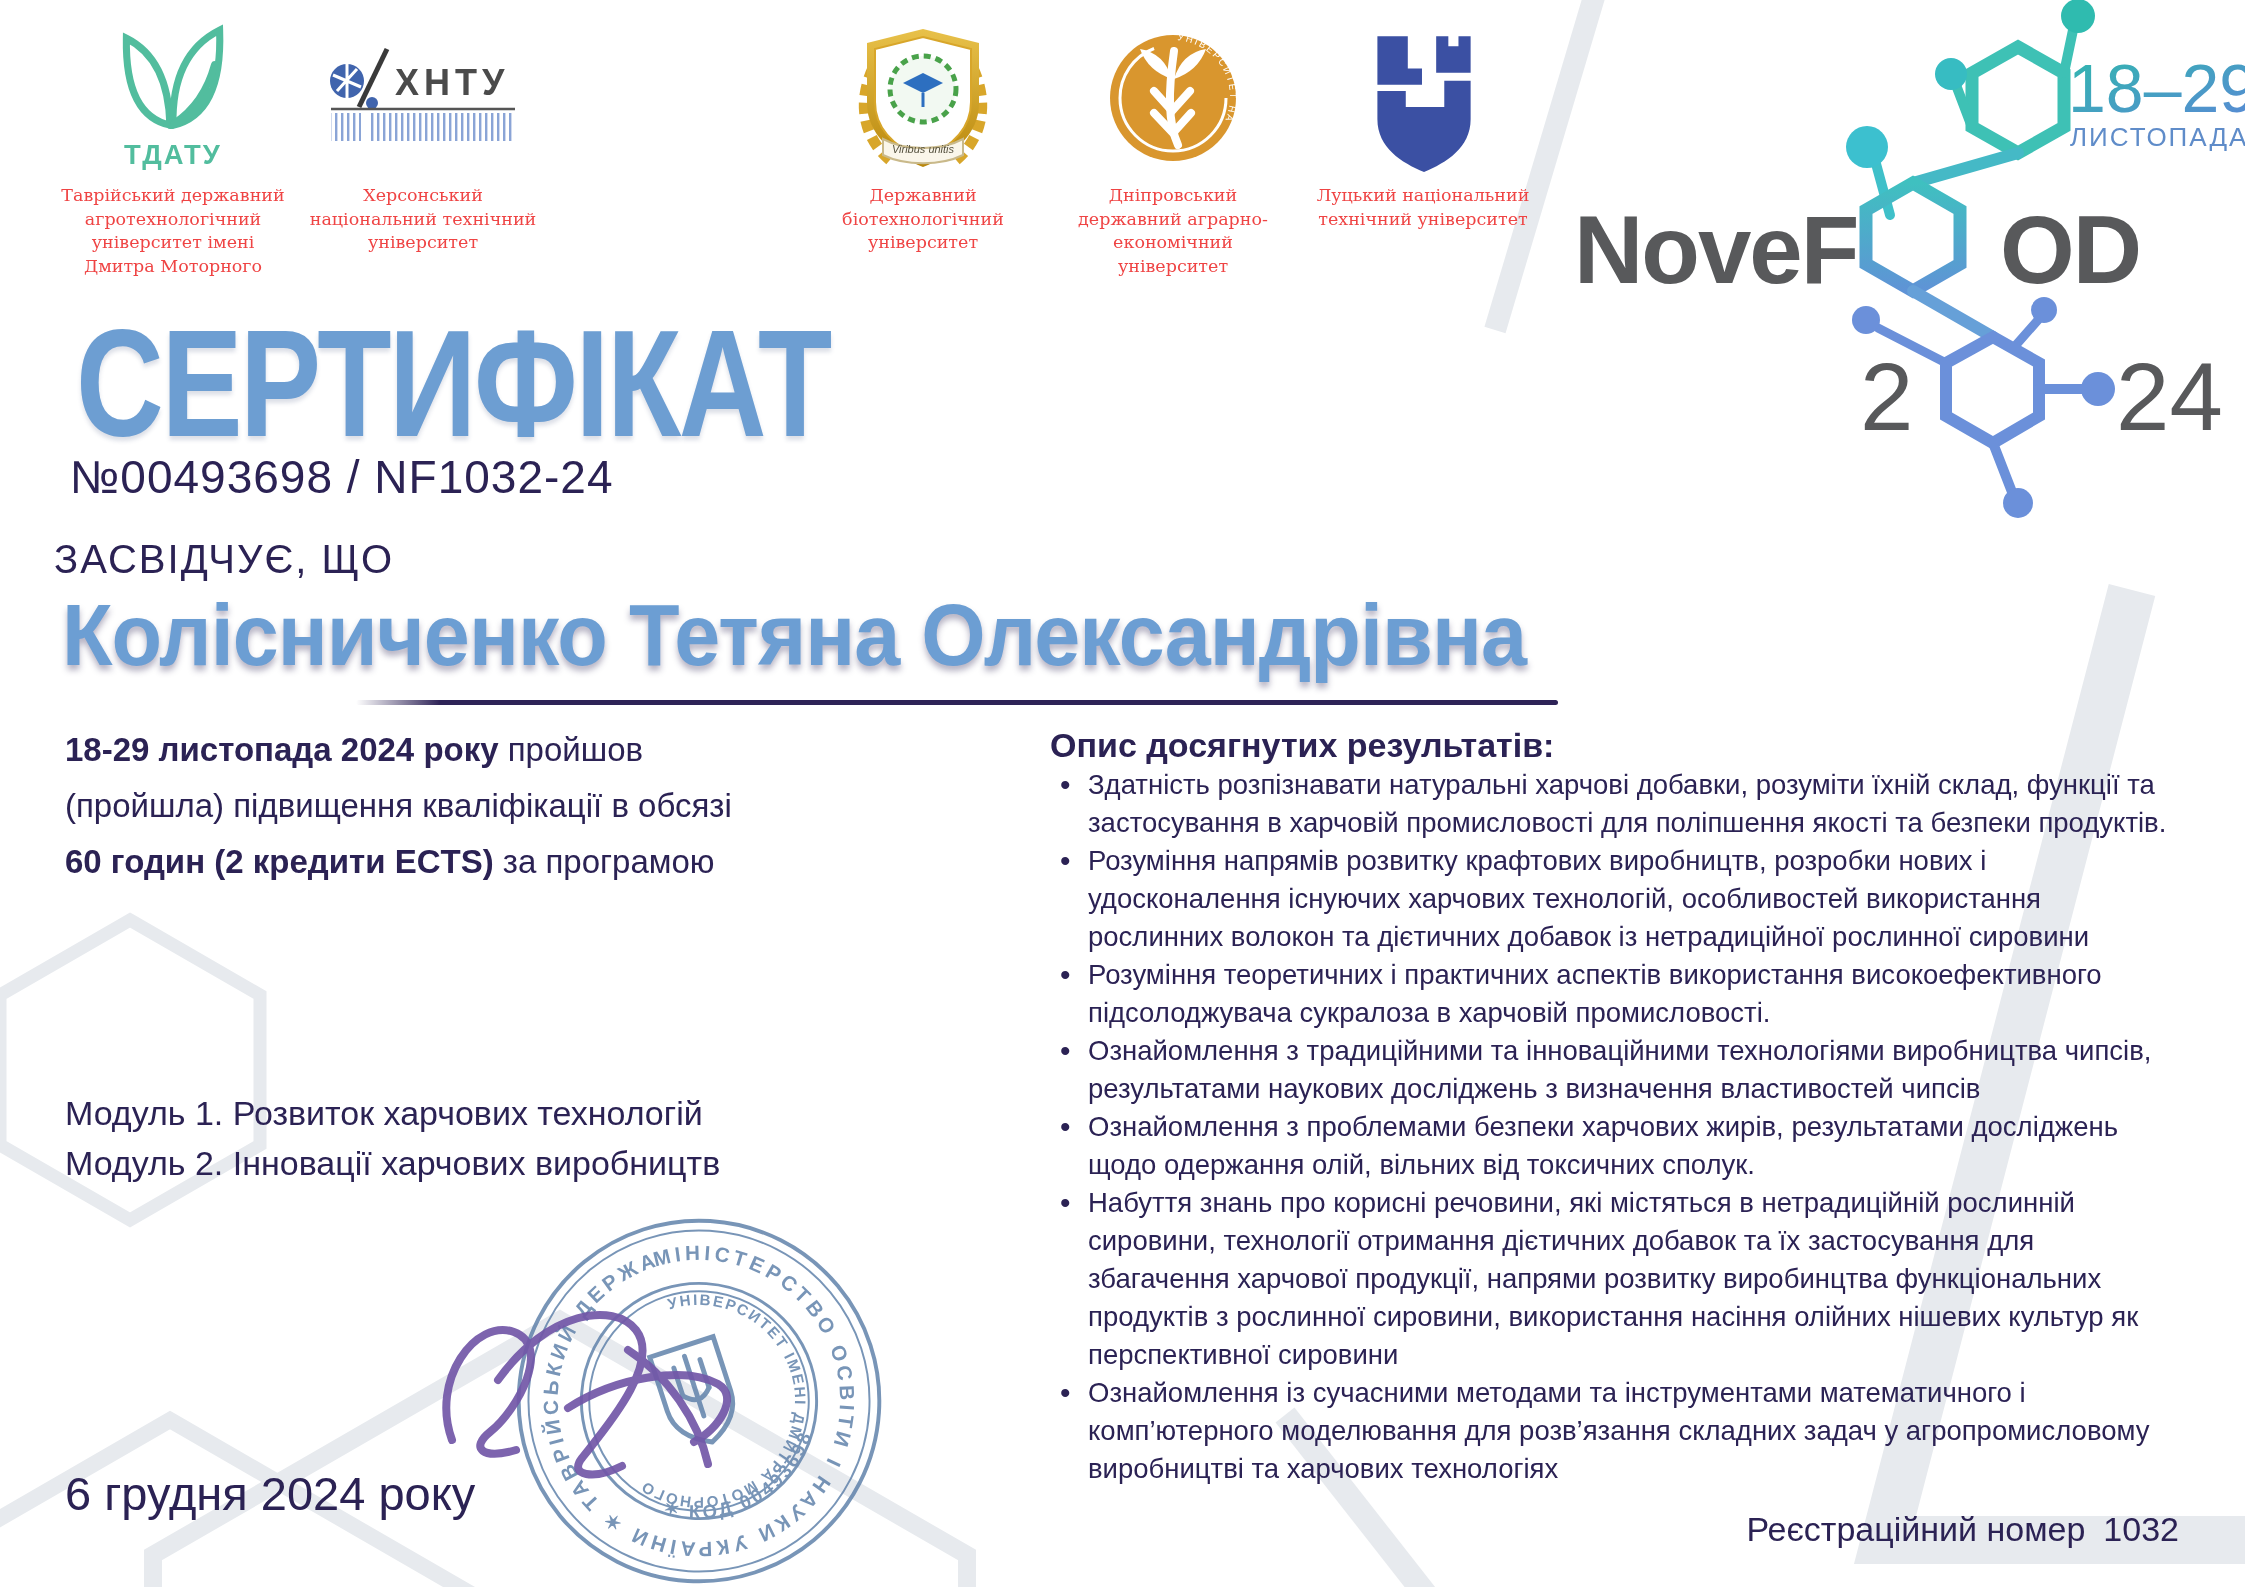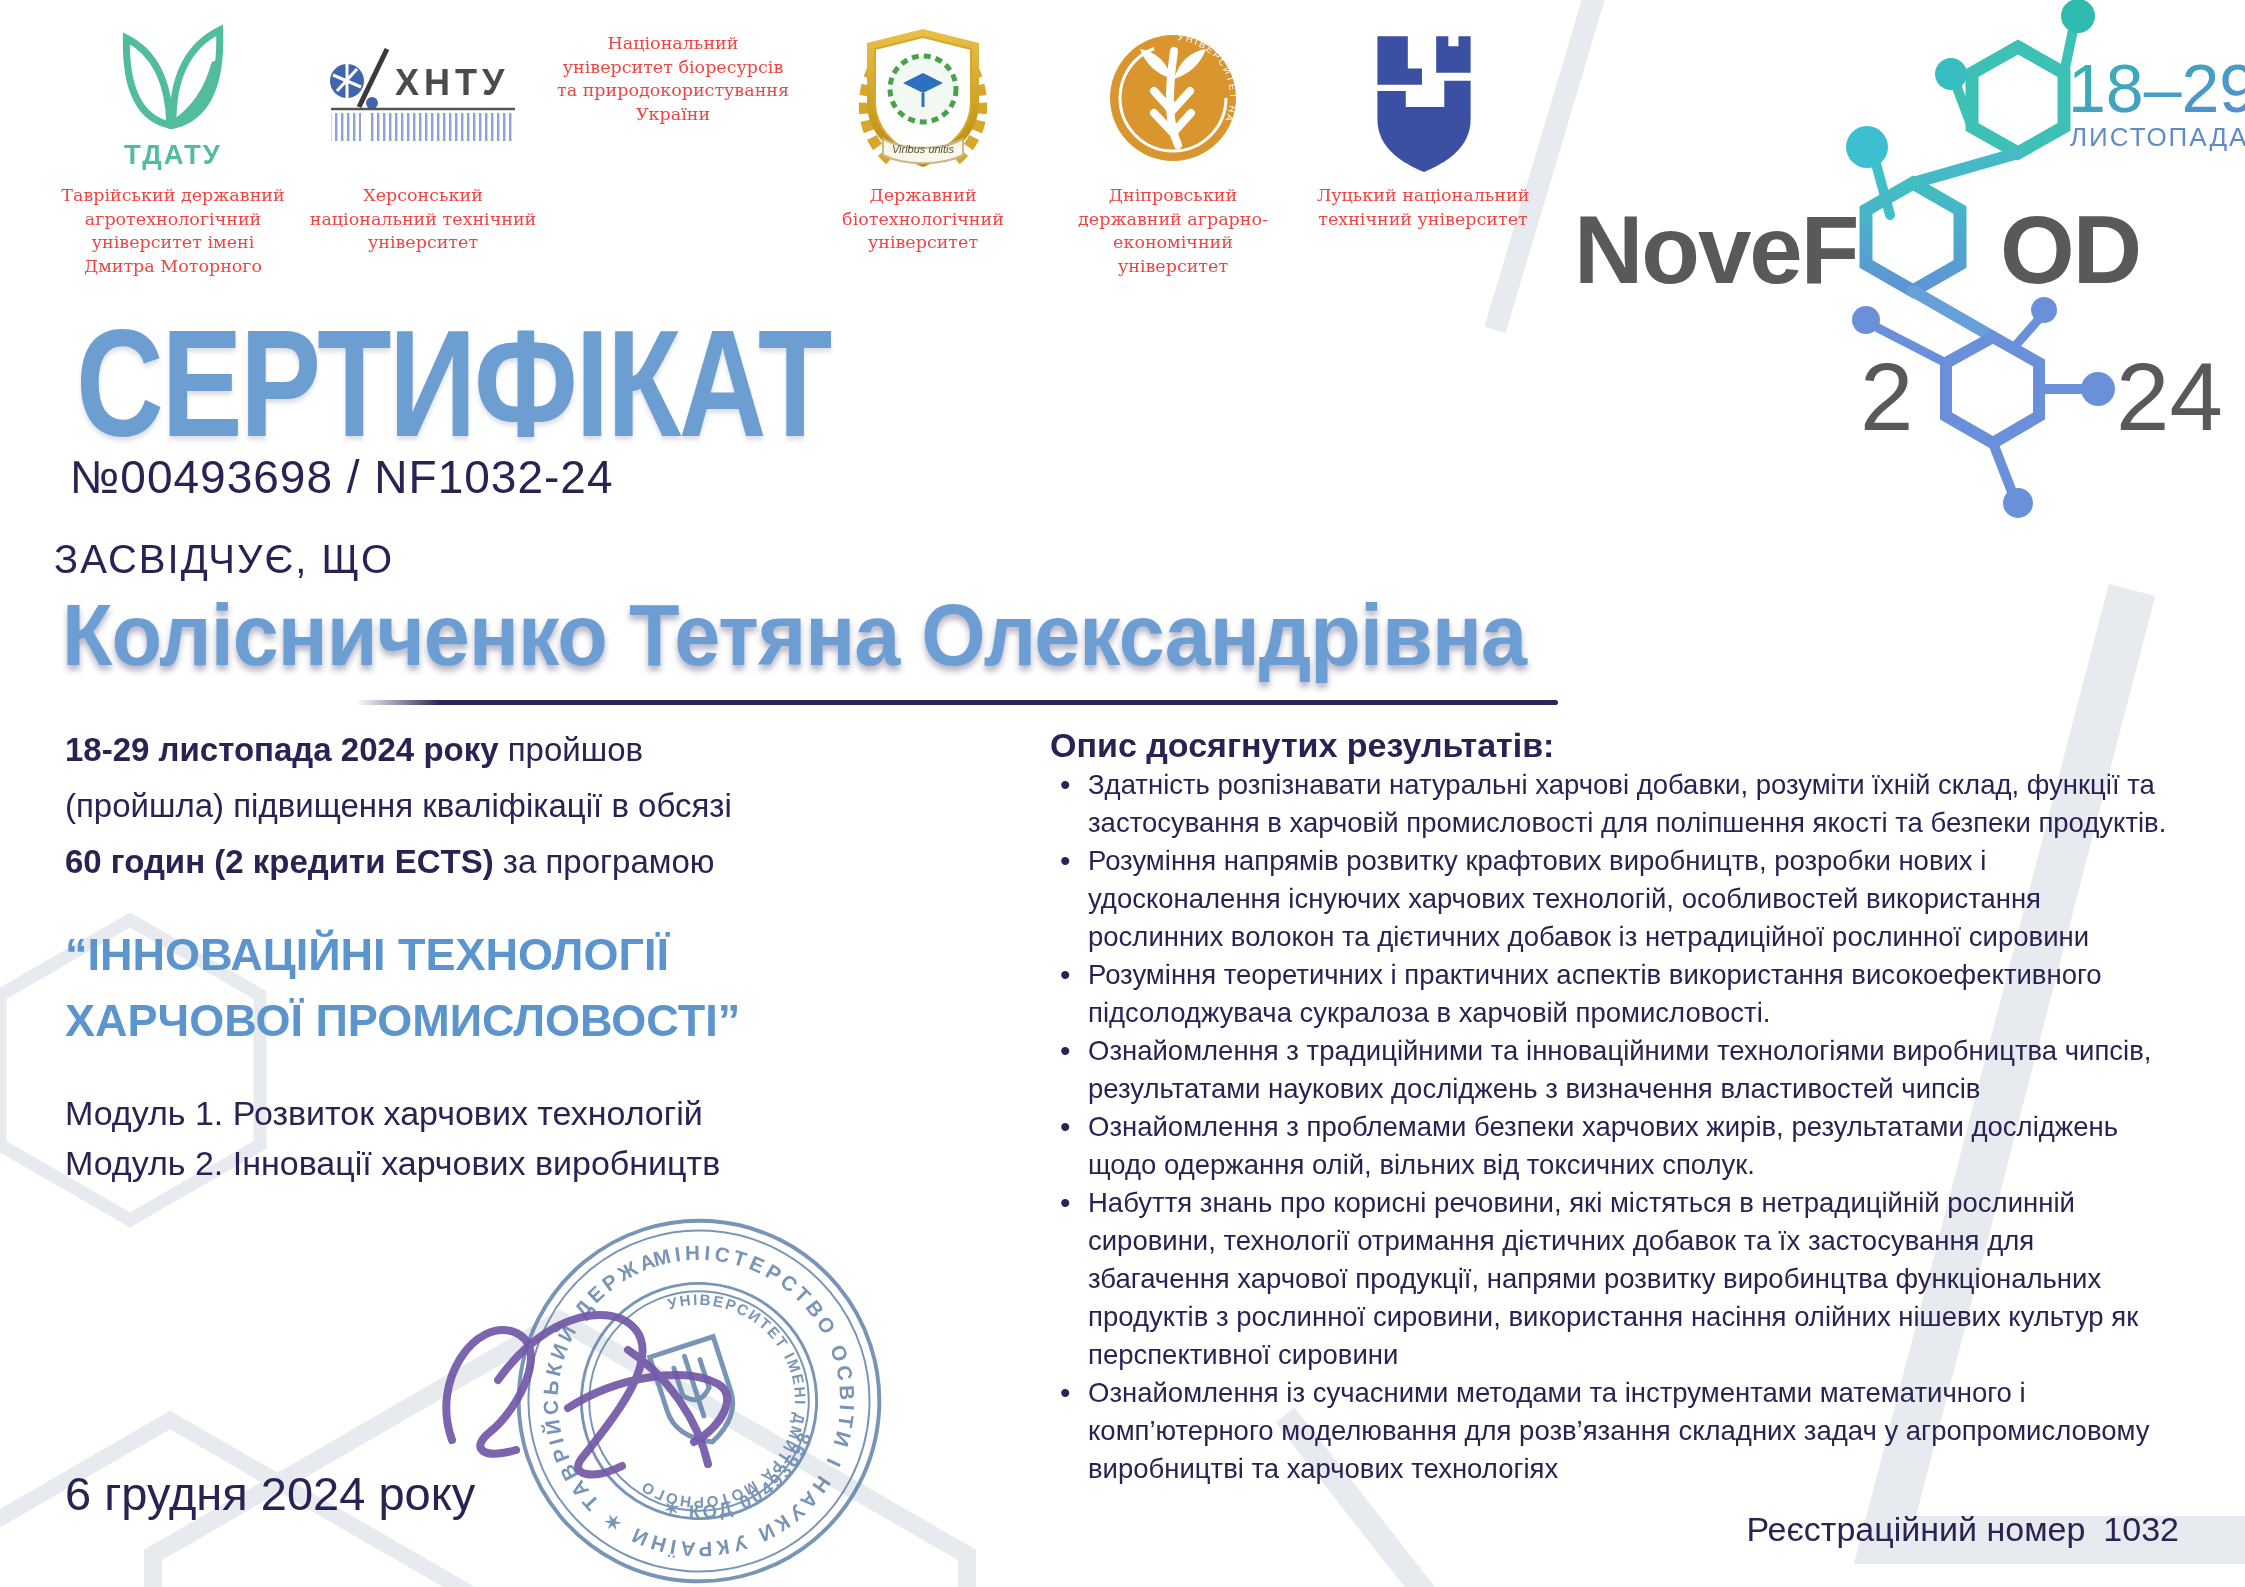--- a/index.html
+++ b/index.html
@@ -99,21 +99,20 @@
           <text x="72" y="52" font-size="36" font-weight="bold" fill="#4b4b4b" letter-spacing="5">ХНТУ</text>
           <path d="M8,66 H192" stroke="#555" stroke-width="2.5"></path>
           <rect x="8" y="70" width="30" height="28" fill="url(#stripes)"></rect>
           <rect x="46" y="70" width="146" height="28" fill="url(#stripes)"></rect>
         </svg>
       </div>
       <div class="caption">Херсонський національний технічний університет</div>
     </div>
 
     <div class="partner">
-      <div class="caption">Національний університет біоресурсів та природокористування України</div>
     </div>
 
     <div class="partner">
       <div class="logo">
         <svg width="160" height="152" viewBox="0 0 160 150">
           <defs>
             <linearGradient id="goldGrad" x1="0" y1="0" x2="0" y2="1">
               <stop offset="0" stop-color="#e8c14a"></stop>
                 <stop offset="1" stop-color="#b8860b"></stop>
             </linearGradient>
@@ -216,21 +215,20 @@
   <h1 class="abs content" id="cert-title" style="margin:0;">СЕРТИФІКАТ</h1>
   <div class="abs content" id="cert-number">№00493698 / NF1032-24</div>
   <div class="abs content" id="cert-certifies">ЗАСВІДЧУЄ, ЩО</div>
   <div class="abs content" id="cert-name">Колісниченко Тетяна Олександрівна</div>
   <div class="abs content" id="divider"></div>
 
   <p class="abs content" id="period" style="margin:0;">
     <b>18-29 листопада 2024 року</b><span> пройшов (пройшла) підвищення кваліфікації в обсязі </span><b>60 годин (2 кредити ECTS)</b><span> за програмою</span>
   </p>
 
-  <div class="abs content" id="program">“ІННОВАЦІЙНІ ТЕХНОЛОГІЇ ХАРЧОВОЇ ПРОМИСЛОВОСТІ”</div>
 
   <div class="abs content" id="modules">
     <div>Модуль 1. Розвиток харчових технологій</div>
     <div>Модуль 2. Інновації харчових виробництв</div>
   </div>
 
 
   <div class="abs content" id="issue-date">6 грудня 2024 року</div>
 
   <svg class="abs content" style="left:503px;top:1205px;" width="392" height="392" viewBox="0 0 400 400">

